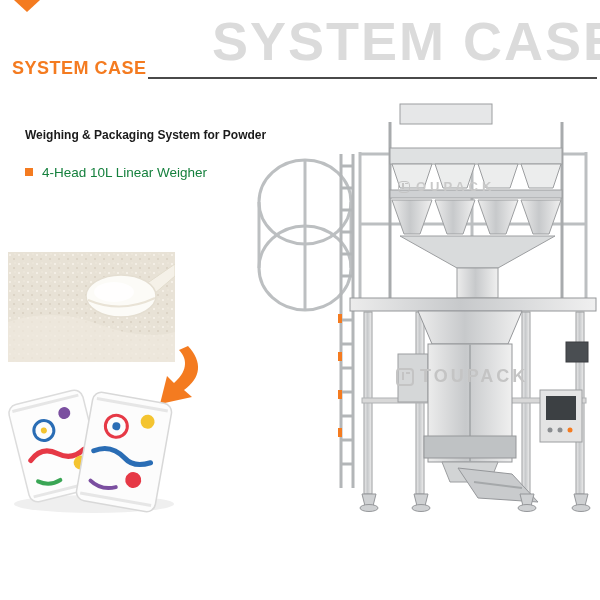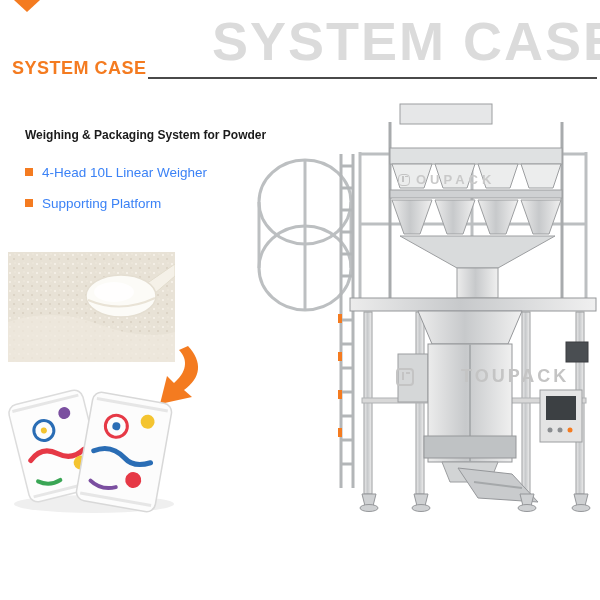--- a/index.html
+++ b/index.html
@@ -12,33 +12,33 @@
         letter-spacing:2px;color:#dbdbdb;white-space:nowrap;line-height:1;}
   .section-title{position:absolute;left:12px;top:58px;font-size:18px;font-weight:bold;
         color:#F47B20;letter-spacing:.5px;}
   .header-line{position:absolute;left:148px;right:3px;top:77px;height:2px;background:#4a4a4a;}
 
   
   .heading{position:absolute;left:25px;top:128px;font-size:12px;font-weight:bold;color:#1b1b1b;}
   .bullets{position:absolute;left:25px;top:163px;}
   .bullet-item{display:flex;align-items:center;margin-bottom:13px;height:18px;}
   .bullet-square{width:8px;height:8px;background:#F47B20;margin-right:9px;flex:0 0 auto;}
-  .bullet-label{font-size:13.5px;color:#3b82f6;}
+  .bullet-label{font-size:13.5px;color:#15803d;}
 
   
   .powder{position:absolute;left:8px;top:252px;width:167px;height:110px;}
   .arrow{position:absolute;left:148px;top:344px;width:58px;height:62px;}
   .bags{position:absolute;left:4px;top:378px;width:178px;height:138px;}
   .machine{position:absolute;left:250px;top:96px;width:348px;height:422px;}
 
   
-  .mwm-top{position:absolute;left:398px;top:172px;display:flex;align-items:center;
+  .mwm-top{position:absolute;left:398px;top:179px;display:flex;align-items:center;
         color:#c9c9c9;font-weight:bold;font-size:13px;letter-spacing:4px;}
   .mwm-mid{position:absolute;left:396px;top:366px;display:flex;align-items:center;
-        color:#c4c4c4;font-weight:bold;font-size:18px;letter-spacing:3px;gap:41px;}
+        color:#c4c4c4;font-weight:bold;font-size:18px;letter-spacing:3px;}
   .wm-mark{display:inline-block;border:2px solid #c4c4c4;border-radius:4px;
         width:14px;height:14px;margin-right:6px;position:relative;}
   .wm-mark::after{content:"";position:absolute;left:4px;top:2px;width:2px;height:8px;background:#c4c4c4;}
   .wm-mark::before{content:"";position:absolute;left:8px;top:2px;width:4px;height:2px;background:#c4c4c4;}
   .wm-mark.small{width:10px;height:10px;border-width:1.5px;}
   .wm-mark.small::after{left:3px;top:1px;width:1.5px;height:6px;}
   .wm-mark.small::before{left:5.5px;top:1px;width:3px;height:1.5px;}
 </style>
 </head>
 <body>
@@ -52,24 +52,20 @@
   <div class="watermark-big">SYSTEM CASE</div>
   <div class="section-title">SYSTEM CASE</div>
   <div class="header-line"></div>
 
   <div class="heading">Weighing &amp; Packaging System for Powder</div>
 
   <div class="bullets">
     <div class="bullet-item">
       <span class="bullet-square"></span>
       <span class="bullet-label">4-Head 10L Linear Weigher</span>
-    </div>
-    <div class="bullet-item">
-      <span class="bullet-square"></span>
-      <span class="bullet-label">Supporting Platform</span>
     </div>
   </div>
 
   <svg class="powder" viewBox="0 0 167 110">
     <defs>
       <pattern id="grain" width="9" height="9" patternUnits="userSpaceOnUse">
         <rect width="9" height="9" fill="#e8e2d6"></rect>
         <circle cx="2" cy="3" r="1.1" fill="#f7f3ea"></circle>
         <circle cx="6" cy="7" r="1" fill="#d8d0c1"></circle>
         <circle cx="7" cy="2" r="0.8" fill="#efe9dd"></circle>

